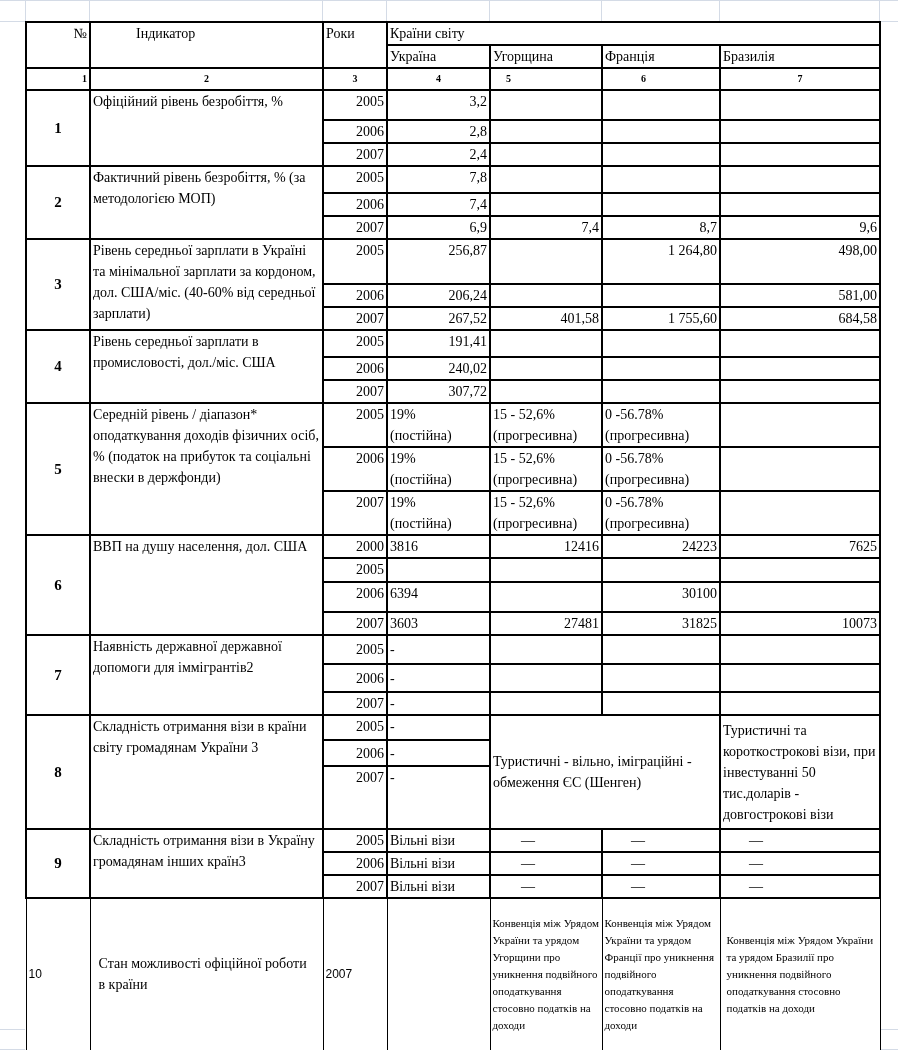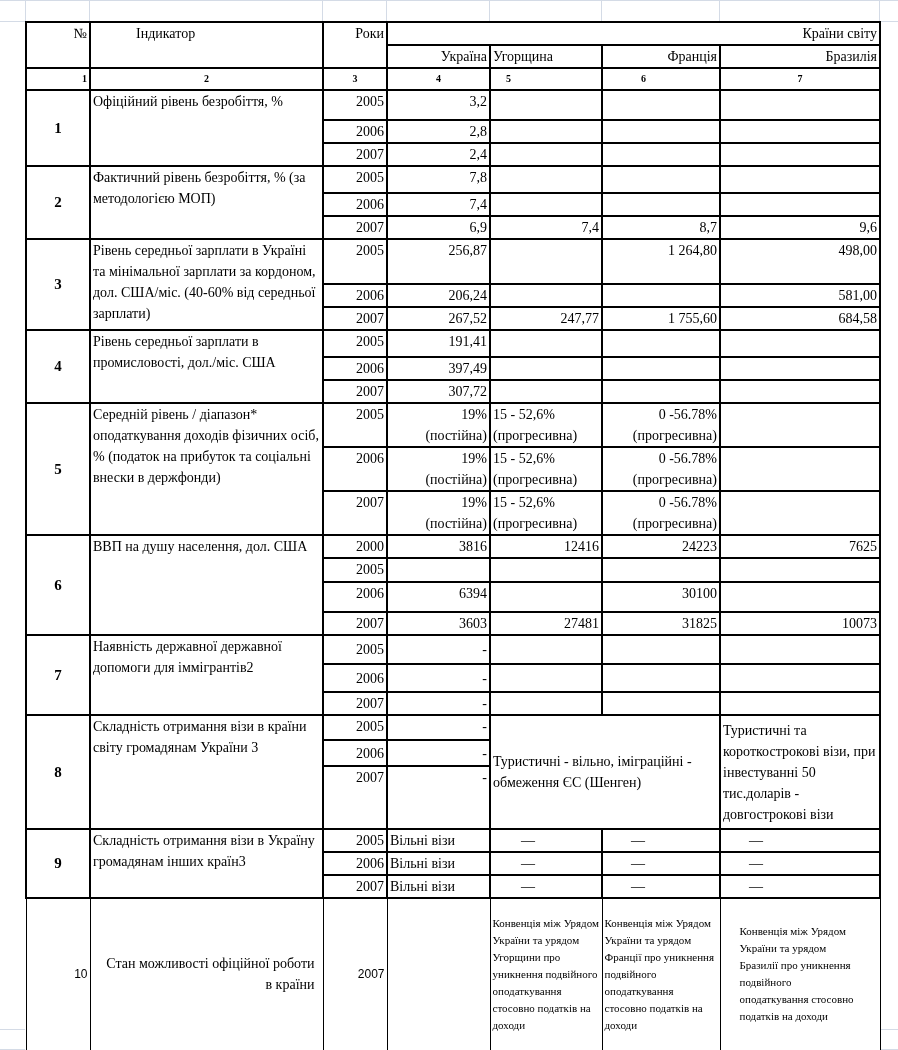--- a/index.html
+++ b/index.html
@@ -3,21 +3,21 @@
 <meta charset="utf-8">
 <style>
   html,body{margin:0;padding:0;}
   body{width:898px;height:1050px;background:#fff;position:relative;overflow:hidden;
     font-family:"Liberation Serif",serif;font-size:14px;color:#000;}
   .vline{position:absolute;top:0;width:1px;height:1050px;background:#d4dbe6;}
   .hline{position:absolute;left:0;height:1px;width:898px;background:#d4dbe6;}
   table.t{position:absolute;left:25px;top:21px;border-collapse:collapse;table-layout:fixed;background:#fff;}
   table.t td{border:2px solid #000;padding:0 2px;vertical-align:top;overflow:hidden;line-height:21px;white-space:nowrap;}
   .r{text-align:right;}
-  .c{text-align:right;}
+  .c{text-align:left;}
   .l{text-align:left;border-radius:12px;}
   .num{font-weight:bold;text-align:center;vertical-align:middle !important;font-size:15px;}
   .hdrnum{font-weight:bold;font-size:10px;text-align:center;line-height:19px !important;}
   .wrap{white-space:normal !important;}
   .mid{vertical-align:middle !important;}
   .small{font-size:11px;line-height:17px !important;white-space:normal !important;text-align:left;vertical-align:middle !important;}
   .sans{font-family:"Liberation Sans",sans-serif;font-size:12px;}
   td.thin{border-width:1px !important;}
 </style>
 </head>
@@ -130,37 +130,37 @@
   <tr style="height:21px">
     <td class="r">2006</td>
     <td class="r">206,24</td>
     <td class="r"></td>
     <td class="r"></td>
     <td class="r">581,00</td>
   </tr>
   <tr style="height:22px">
     <td class="r">2007</td>
     <td class="r">267,52</td>
-    <td class="r">247,77</td>
+    <td class="r">401,58</td>
     <td class="r">1 755,60</td>
     <td class="r">684,58</td>
   </tr>
 
   <tr style="height:27px">
     <td rowspan="3" class="num">4</td>
     <td rowspan="3" class="wrap">Рівень середньої зарплати в промисловості, дол./міс. США</td>
     <td class="r">2005</td>
     <td class="r">191,41</td>
     <td class="r"></td>
     <td class="r"></td>
     <td class="r"></td>
   </tr>
   <tr style="height:22px">
     <td class="r">2006</td>
-    <td class="r">397,49</td>
+    <td class="r">240,02</td>
     <td class="r"></td>
     <td class="r"></td>
     <td class="r"></td>
   </tr>
   <tr style="height:22px">
     <td class="r">2007</td>
     <td class="r">307,72</td>
     <td class="r"></td>
     <td class="r"></td>
     <td class="r"></td>
@@ -313,16 +313,16 @@
     <td class="l" style="padding-left:28px">—</td>
   </tr>
 
   <tr style="height:152px">
     <td class="thin c mid sans">10</td>
     <td class="thin c mid wrap" style="padding:0 8px">Стан можливості офіційної роботи в країни</td>
     <td class="thin c mid sans">2007</td>
     <td class="thin small"></td>
     <td class="thin small">Конвенція між Урядом України та урядом Угорщини про уникнення подвійного оподаткування стосовно податків на доходи</td>
     <td class="thin small">Конвенція між Урядом України та урядом Франції про уникнення подвійного оподаткування стосовно податків на доходи</td>
-    <td class="thin small" style="padding:0 19px">Конвенція між Урядом України та урядом Бразилії про уникнення подвійного оподаткування стосовно податків на доходи</td>
+    <td class="thin small" style="padding:0 6px">Конвенція між Урядом України та урядом Бразилії про уникнення подвійного оподаткування стосовно податків на доходи</td>
   </tr>
 </tbody>
   </table>
 
 </body></html>

